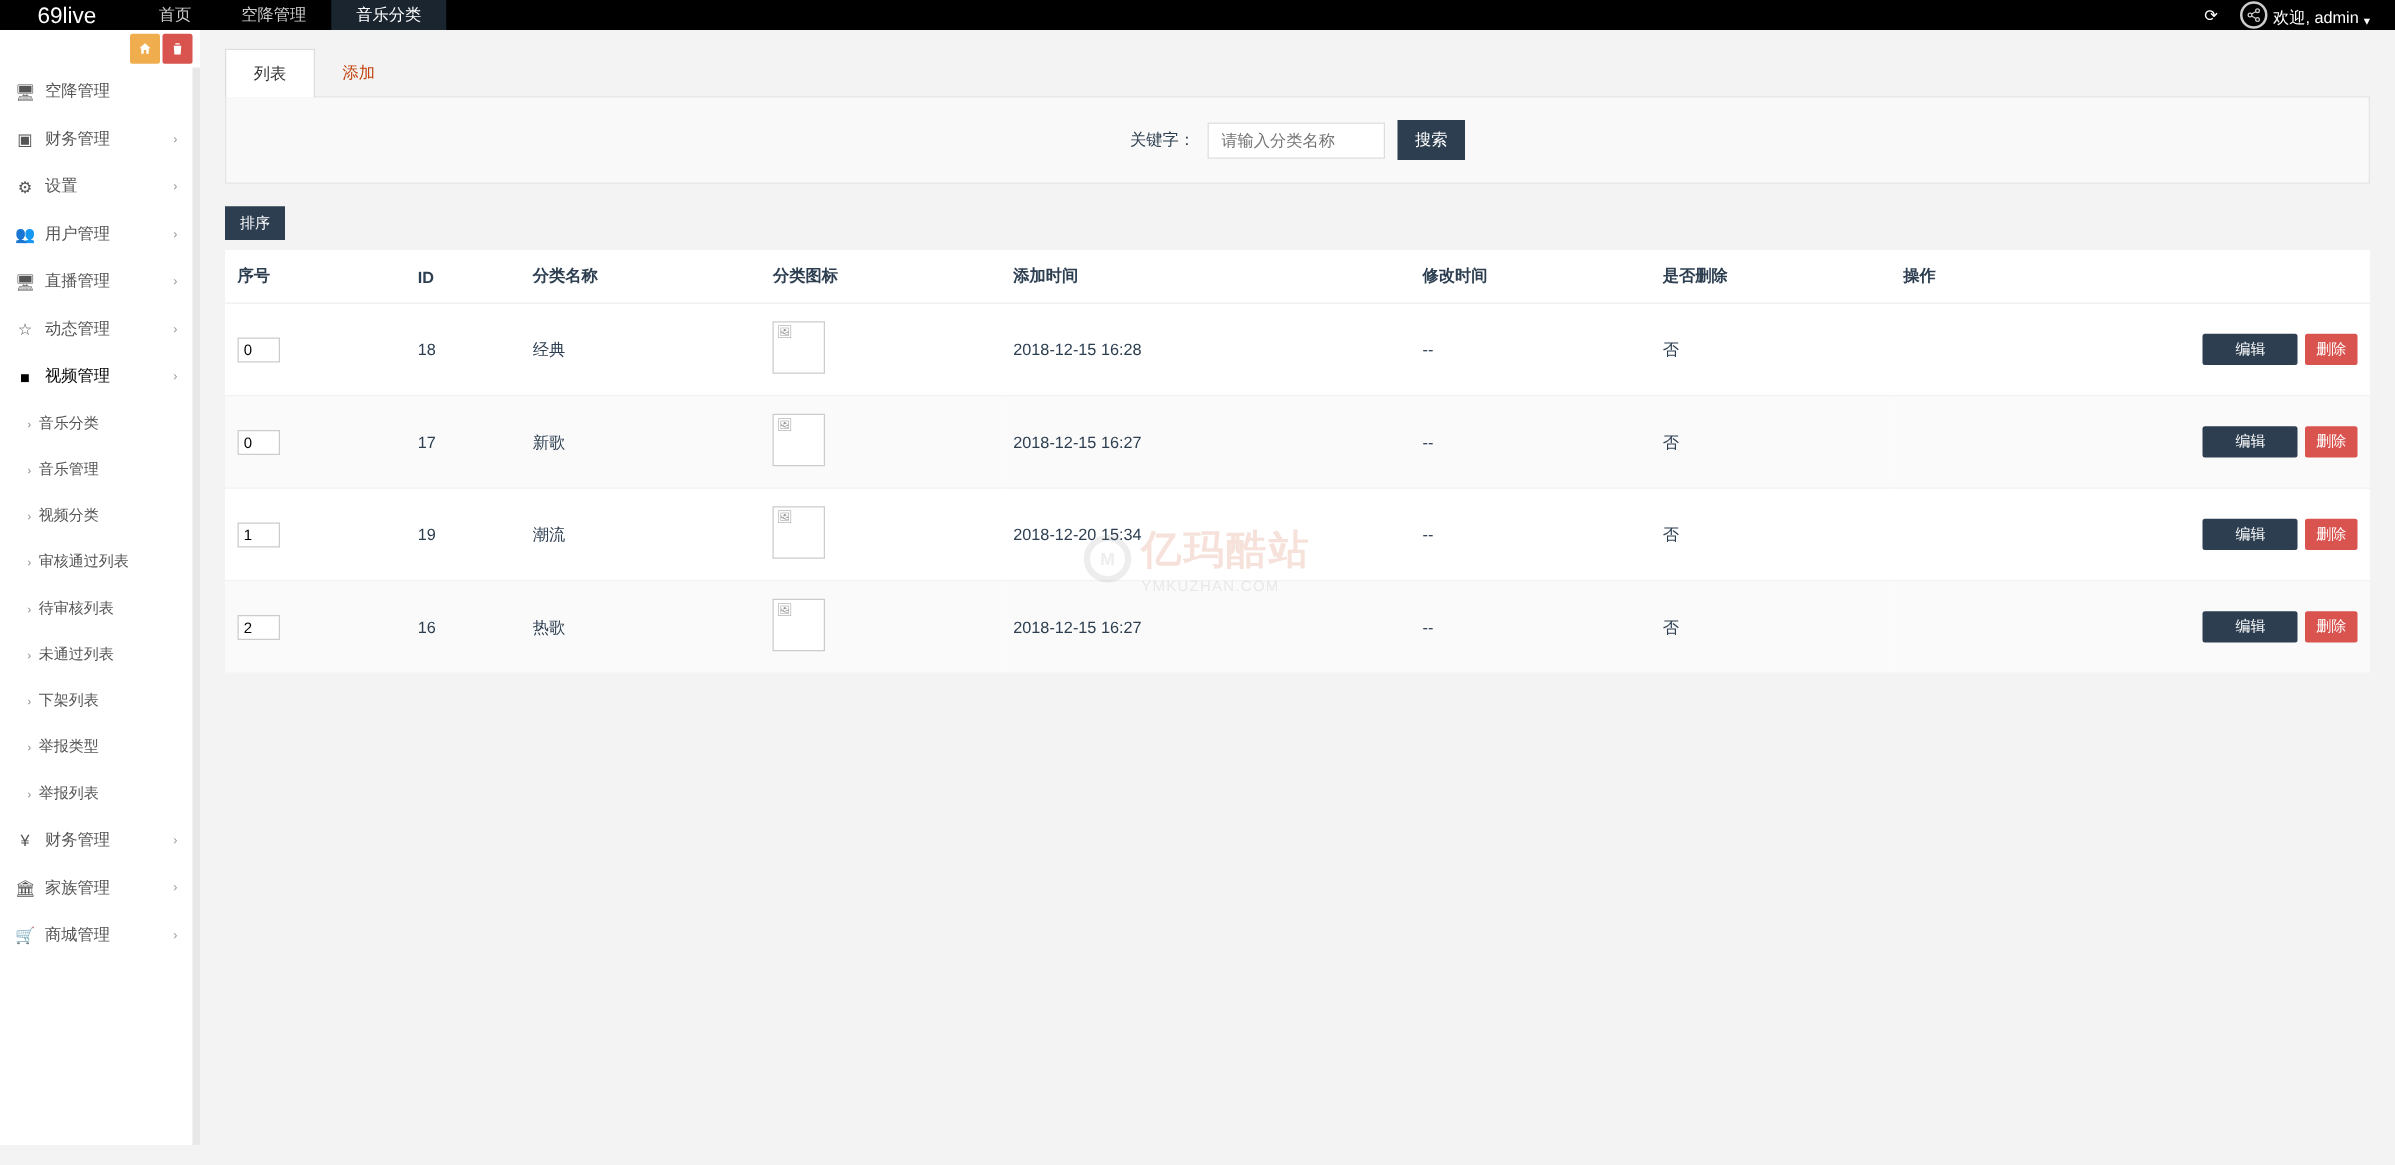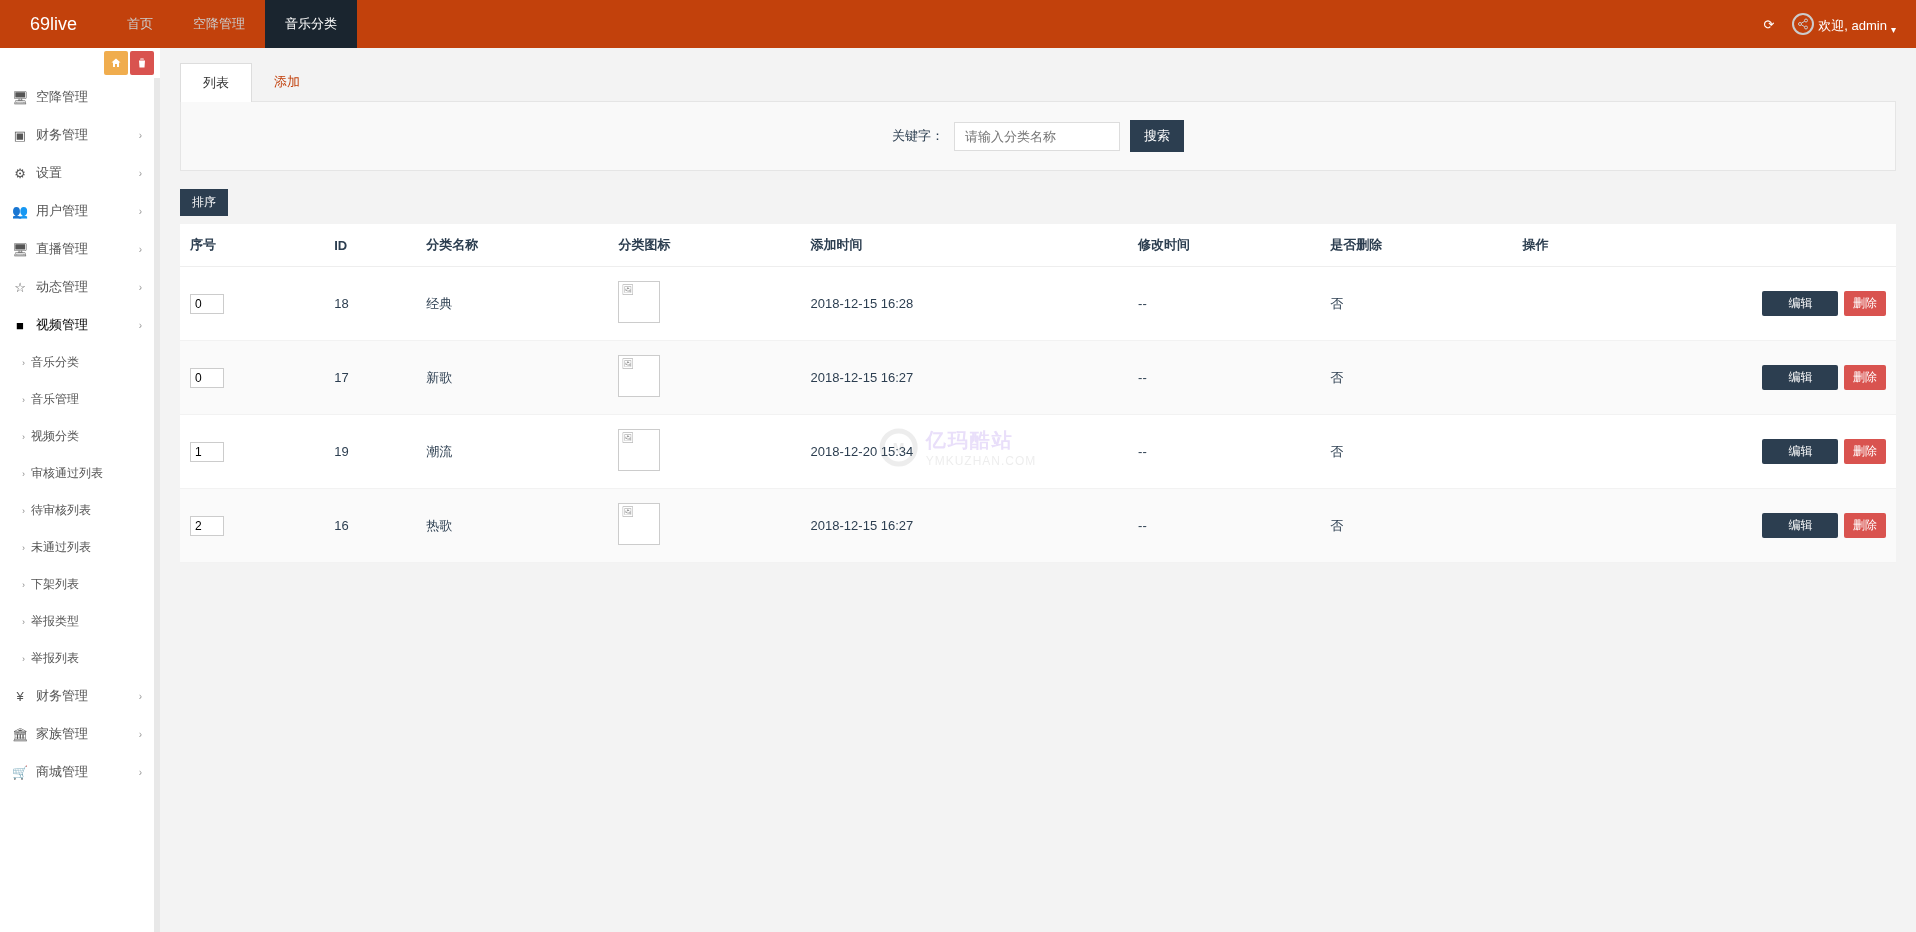--- a/index.html
+++ b/index.html
@@ -1,19 +1,19 @@
 <!DOCTYPE html>
 <html><head>
 <meta charset="utf-8">
 <style>
 * { margin: 0; padding: 0; box-sizing: border-box; }
 body { font-family: "Helvetica Neue", Helvetica, Arial, sans-serif; font-size: 13px; color: #333; background: #f3f3f3; }
 
 
-.topnav { background: #c2410c; height: 48px; display: flex; align-items: center; color: #fff; }
+.topnav { background: #000000; height: 24px; display: flex; align-items: center; color: #fff; }
 .brand { font-size: 18px; padding: 0 30px; color: #fff; }
 .topnav-menu { display: flex; height: 100%; }
 .topnav-item { padding: 0 20px; display: flex; align-items: center; cursor: pointer; color: #ccc; }
 .topnav-item.active { background: #1a252f; color: #fff; }
 .topnav-right { margin-left: auto; display: flex; align-items: center; padding-right: 20px; gap: 18px; }
 .refresh-icon { cursor: pointer; }
 .user-group { display: flex; align-items: flex-end; gap: 4px; cursor: pointer; }
 .user-icon-circle { width: 22px; height: 22px; border: 2px solid #ccc; border-radius: 50%; display: flex; align-items: center; justify-content: center; }
 .caret-icon { font-size: 10px; }
 
@@ -36,40 +36,40 @@
 
 
 .main { flex: 1; padding: 15px 20px; overflow-y: auto; background: #f3f3f3; }
 .tabs { display: flex; background: transparent; text-align: right; }
 .tab { padding: 10px 22px; cursor: pointer; color: #555; }
 .tab.active { background: #fff; color: #333; border-top: 1px solid #ddd; border-left: 1px solid #ddd; border-right: 1px solid #ddd; }
 .tab.add { color: #c2410c; }
 
 .search-panel { background: #f9f9f9; border: 1px solid #e5e5e5; padding: 18px 16px; display: flex; align-items: center; gap: 10px; margin-top: -1px; justify-content: center; }
 .search-label { color: #2c3e50; font-weight: 500; }
-.search-input { border: 1px solid #ddd; padding: 6px 10px; width: 166px; font-size: 13px; }
+.search-input { border: 1px solid #ddd; padding: 6px 10px; width: 142px; font-size: 13px; }
 .search-btn { background: #2c3e50; color: #fff; border: none; padding: 7px 14px; cursor: pointer; font-size: 13px; }
 
 .sort-btn { background: #2c3e50; color: #fff; border: none; padding: 5px 12px; cursor: pointer; font-size: 12px; margin-top: 18px; display: inline-block; }
 
 table.data { width: 100%; border-collapse: collapse; background: #fff; margin-top: 8px; }
 table.data th { text-align: left; padding: 12px 10px; background: #fff; border-bottom: 1px solid #eee; font-weight: 700; color: #2c3e50; }
 table.data td { padding: 14px 10px; border-bottom: 1px solid #f2f2f2; color: #2c3e50; vertical-align: middle; }
 table.data tr:nth-child(even) td { background: #fafafa; }
 .order-input { width: 34px; border: 1px solid #ccc; padding: 2px 4px; text-align: left; font-size: 12px; }
 .broken-img { width: 42px; height: 42px; border: 1px solid #ccc; display: inline-block; position: relative; background: #fff; }
 .broken-img::after { content: "🖼"; position: absolute; top: 2px; left: 2px; font-size: 10px; color: #999; }
 .action-cell { text-align: right; white-space: nowrap; }
 .btn-edit { background: #2c3e50; color: #fff; border: none; padding: 4px 26px; font-size: 12px; cursor: pointer; border-radius: 2px; }
 .btn-del { background: #d9534f; color: #fff; border: none; padding: 4px 9px; font-size: 12px; cursor: pointer; border-radius: 2px; margin-left: 2px; }
 
 .watermark { position: fixed; left: 50%; top: 48%; transform: translate(-50%,-50%); pointer-events: none; opacity: 0.15; display: flex; align-items: center; gap: 8px; }
 .watermark-circle { width: 38px; height: 38px; border: 5px solid #888; border-radius: 50%; display: flex; align-items: center; justify-content: center; font-weight: bold; color: #888; font-size: 14px; }
 .watermark-text { display: flex; flex-direction: column; }
-.watermark-cn { font-size: 20px; font-weight: bold; color: #6d28d9; letter-spacing: 2px; }
+.watermark-cn { font-size: 32px; font-weight: bold; color: #c2410c; letter-spacing: 2px; }
 .watermark-en { font-size: 12px; color: #888; letter-spacing: 1px; }
 </style>
 </head>
 <body>
 
 <div class="topnav">
   <div class="brand">69live</div>
   <div class="topnav-menu">
     <div class="topnav-item">首页</div>
     <div class="topnav-item">空降管理</div>

